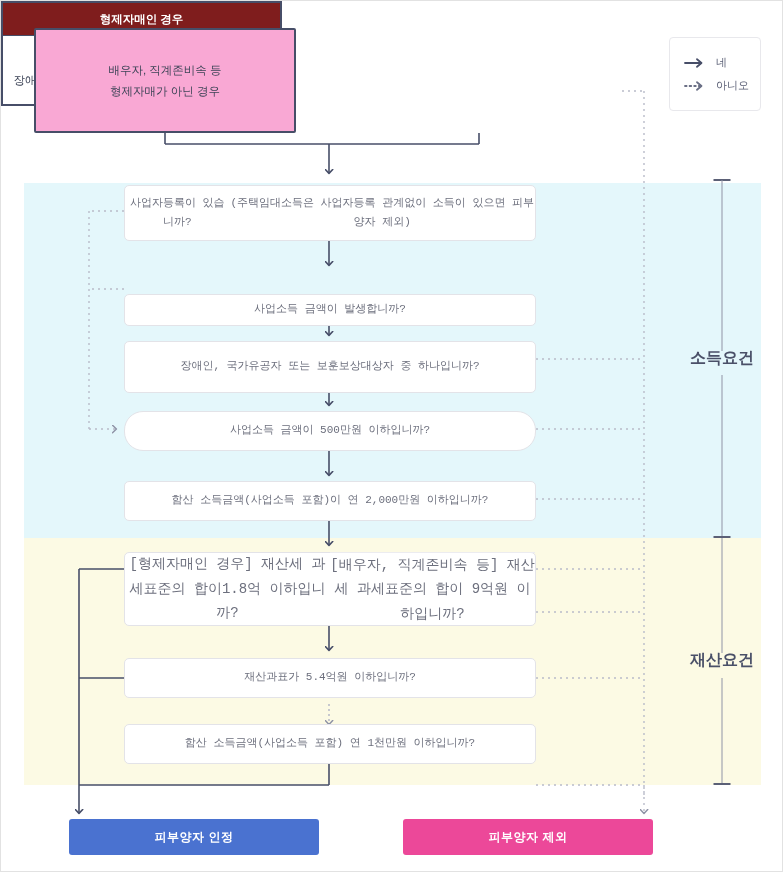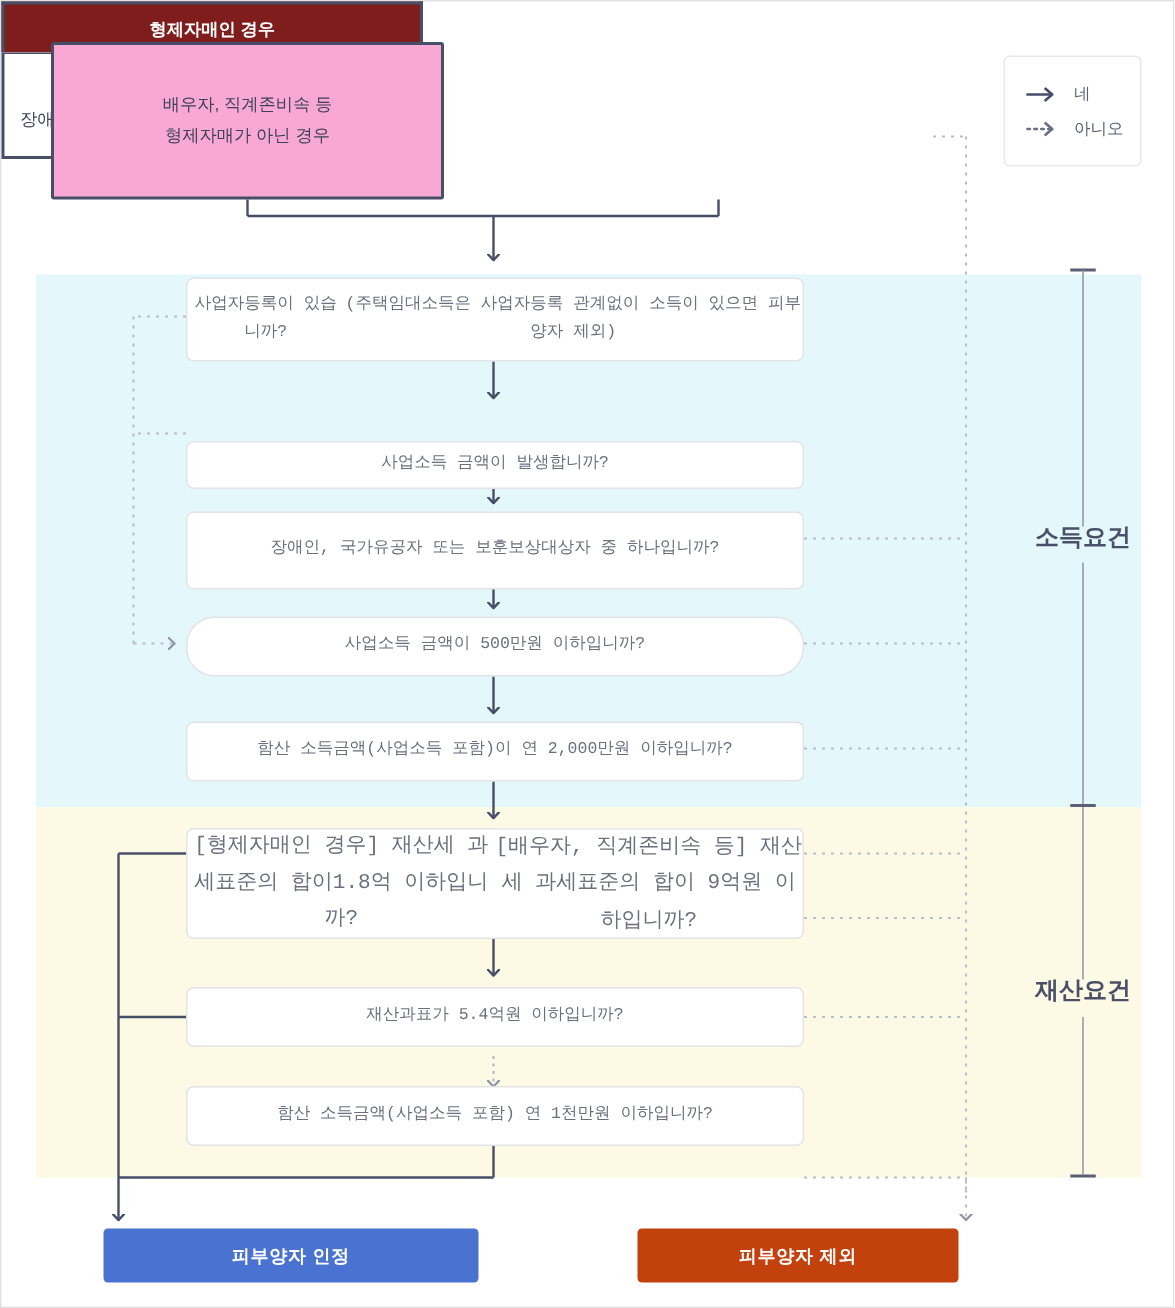--- a/index.html
+++ b/index.html
@@ -76,21 +76,21 @@
     white-space:nowrap;padding:2px 4px;
   }
 
   
   .resultbtn{
     position:absolute;height:36px;border-radius:3px;
     display:flex;align-items:center;justify-content:center;
     color:#fff;font-size:12px;font-weight:bold;letter-spacing:.5px;
   }
   #btn-include{left:68px;top:818px;width:250px;background:#4a72d0;}
-  #btn-exclude{left:424px;top:818px;width:214px;background:#c2410c;}
+  #btn-exclude{left:402px;top:818px;width:250px;background:#ec4899;}
 
   
   #wires{position:absolute;left:0;top:0;width:783px;height:872px;
          pointer-events:none;}
 </style>
 </head>
 <body>
 
 <div id="stage">
 

